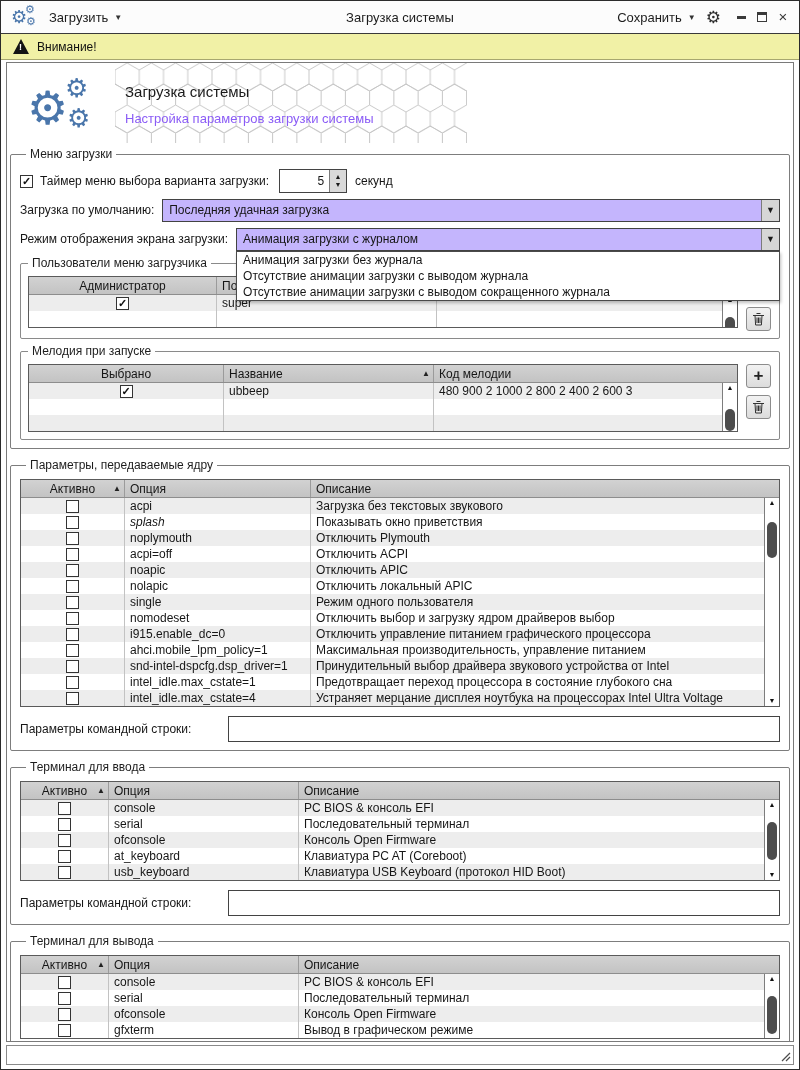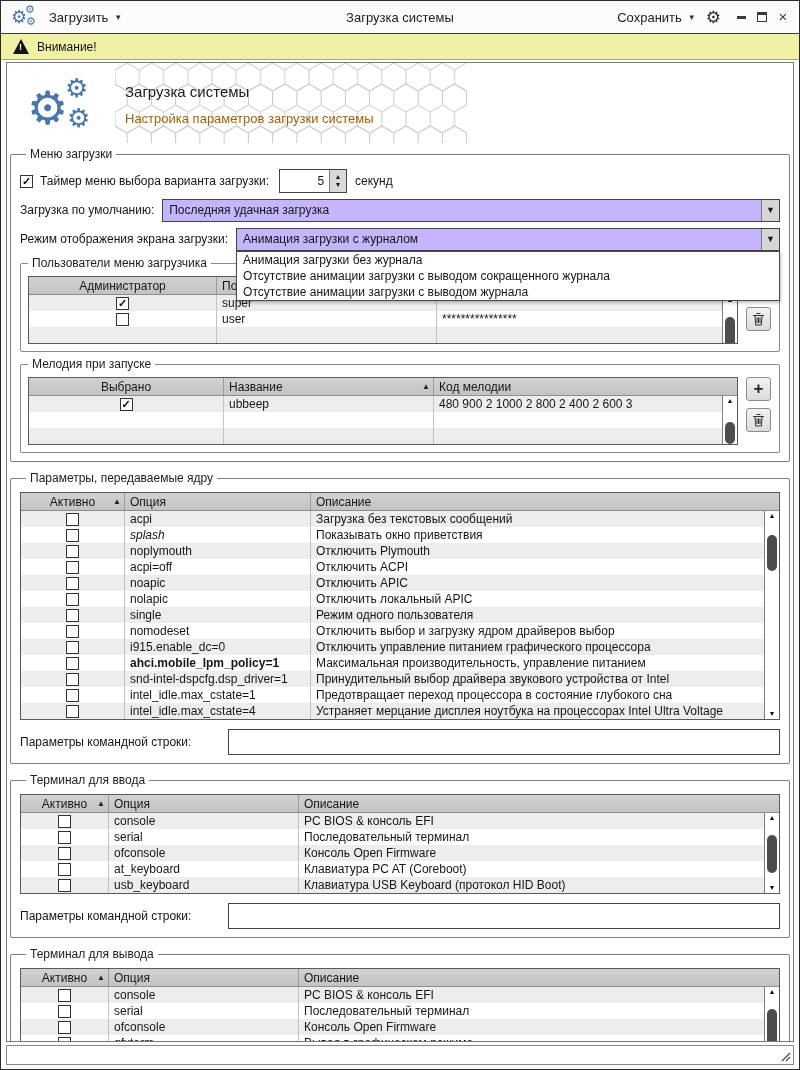--- a/index.html
+++ b/index.html
@@ -37,21 +37,21 @@
 
 
 .banner{flex:0 0 80px;position:relative;overflow:hidden}
 .banner svg.hexes{position:absolute;left:108px;top:0}
 .logo{position:absolute;left:20px;top:12px;width:78px;height:60px}
 .logo .g{position:absolute;line-height:1;color:#4a76ab}
 .logo .g1{font-size:46px;left:0;top:10px}
 .logo .g2{font-size:26px;left:38px;top:0}
 .logo .g3{font-size:26px;left:40px;top:30px}
 .banner-title{position:absolute;left:118px;top:20px;font-size:15px;color:#1a1a1a}
-.banner-sub{position:absolute;left:118px;top:48px;font-size:13px;color:#a16207}
+.banner-sub{position:absolute;left:118px;top:48px;font-size:13px;color:#8b5cf6}
 
 
 .groups{flex:1;padding:4px 2px 0;display:flex;flex-direction:column}
 fieldset.group{border:1px solid #7d7d7d;border-radius:2px;margin:0 1px 9px;padding:3px 9px 8px}
 fieldset.group legend{font-size:12px;color:#1d1d1d;padding:0 4px;margin-left:6px}
 fieldset.sub{border:1px solid #8a8a8a;border-radius:2px;margin:5px 0 0;padding:2px 7px 7px}
 fieldset.sub legend{font-size:12px;padding:0 4px;margin-left:0}
 
 .frow{display:flex;align-items:center;margin-top:5px;min-height:24px}
 .flabel{margin-right:8px;white-space:nowrap}
@@ -195,22 +195,22 @@
 
         <div class="frow">
           <span class="flabel">Режим отображения экрана загрузки:</span>
           <div class="combo-wrap">
             <div class="combo">
               <span class="combo-val">Анимация загрузки с журналом</span>
               <span class="combo-btn">▼</span>
             </div>
             <div class="popup" id="mode-popup">
                 <div class="opt">Анимация загрузки без журнала</div>
+                <div class="opt">Отсутствие анимации загрузки с выводом журнала</div>
                 <div class="opt">Отсутствие анимации загрузки с выводом сокращенного журнала</div>
-                <div class="opt">Отсутствие анимации загрузки с выводом журнала</div>
               </div>
           </div>
         </div>
 
         <fieldset class="sub">
           <legend>Пользователи меню загрузчика</legend>
           <div class="tbl-line">
             <div class="tablebox">
                 <div class="thead">
                   <div class="th center" style="width: 188px;">
@@ -223,27 +223,20 @@
                     <span></span>
                   </div>
                 </div>
                 <div class="tbody">
                   <div class="trow">
                     <div class="td center" style="width: 188px;">
                       <span class="cb">✓</span>
                     </div>
                     <div class="td" style="width: 220px;">super</div>
                     <div class="td grow"></div>
-                  </div>
-                  <div class="trow">
-                    <div class="td center" style="width: 188px;">
-                      <span class="cb"></span>
-                    </div>
-                    <div class="td" style="width: 220px;">user</div>
-                    <div class="td grow">****************</div>
                   </div>
                   <div class="trow">
                     <div class="td center" style="width: 188px;"></div>
                     <div class="td" style="width: 220px;"></div>
                     <div class="td grow"></div>
                   </div>
                 </div>
                 <div class="vscroll">
                   <span class="sar">▲</span>
                   <div class="strack">
@@ -333,21 +326,21 @@
                 <div class="th grow">
                   <span>Описание</span>
                 </div>
               </div>
               <div class="tbody">
                 <div class="trow">
                   <div class="td center" style="width: 104px;">
                     <span class="cb"></span>
                   </div>
                   <div class="td" style="width: 186px;">acpi</div>
-                  <div class="td grow">Загрузка без текстовых сообщений</div>
+                  <div class="td grow">Загрузка без текстовых звукового</div>
                 </div>
                 <div class="trow">
                   <div class="td center" style="width: 104px;">
                     <span class="cb"></span>
                   </div>
                   <div class="td" style="width: 186px; font-style: italic;">splash</div>
                   <div class="td grow">Показывать окно приветствия</div>
                 </div>
                 <div class="trow">
                   <div class="td center" style="width: 104px;">
@@ -395,21 +388,21 @@
                   <div class="td center" style="width: 104px;">
                     <span class="cb"></span>
                   </div>
                   <div class="td" style="width: 186px;">i915.enable_dc=0</div>
                   <div class="td grow">Отключить управление питанием графического процессора</div>
                 </div>
                 <div class="trow">
                   <div class="td center" style="width: 104px;">
                     <span class="cb"></span>
                   </div>
-                  <div class="td" style="width: 186px; font-weight: bold;">ahci.mobile_lpm_policy=1</div>
+                  <div class="td" style="width: 186px;">ahci.mobile_lpm_policy=1</div>
                   <div class="td grow">Максимальная производительность, управление питанием</div>
                 </div>
                 <div class="trow">
                   <div class="td center" style="width: 104px;">
                     <span class="cb"></span>
                   </div>
                   <div class="td" style="width: 186px;">snd-intel-dspcfg.dsp_driver=1</div>
                   <div class="td grow">Принудительный выбор драйвера звукового устройства от Intel</div>
                 </div>
                 <div class="trow">

